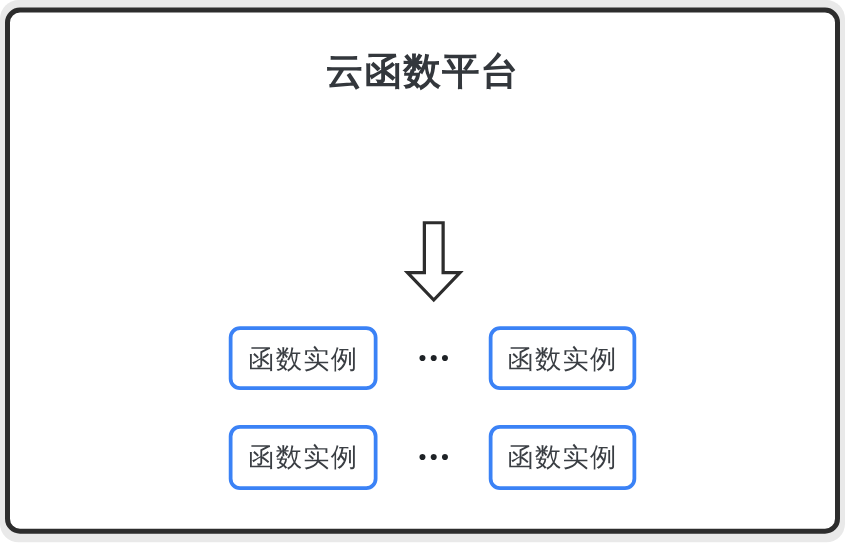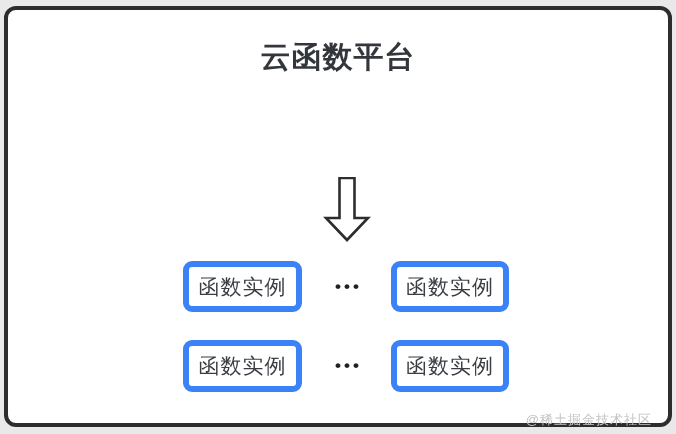--- a/index.html
+++ b/index.html
@@ -6,20 +6,21 @@
     margin: 0;
     padding: 0;
     font-family: "Liberation Sans", "DejaVu Sans", sans-serif;
   }
   .stage {
     position: relative;
     width: 676px;
     height: 434px;
     background: #e9e9e9;
     overflow: hidden;
+    border-radius: 15px;
   }
   .frame {
     position: absolute;
     left: 4px;
     top: 6px;
     width: 668px;
     height: 421px;
     box-sizing: border-box;
     background: #ffffff;
     border: 4px solid #2d2d2d;
@@ -56,21 +57,21 @@
   .arrow {
     position: absolute;
     left: 315px;
     top: 167px;
     width: 48px;
     height: 66px;
   }
   .inst-box {
     position: absolute;
     box-sizing: border-box;
-    border: 6px solid #3b82f6;
+    border: 3px solid #3b82f6;
     border-radius: 9px;
     background: #ffffff;
     display: flex;
     align-items: center;
     justify-content: center;
     font-size: 21px;
     color: #3a3e43;
     letter-spacing: 1px;
   }
   .row1 { top: 251px; height: 51px; }
@@ -122,15 +123,14 @@
     </div>
 
     <div class="inst-box row2 col-left">
       <span>函数实例</span>
     </div>
     <div class="dots row2">•••</div>
     <div class="inst-box row2 col-right">
       <span>函数实例</span>
     </div>
 
-    <div class="watermark">@稀土掘金技术社区</div>
   </div>
 </div>
 
 </body></html>

